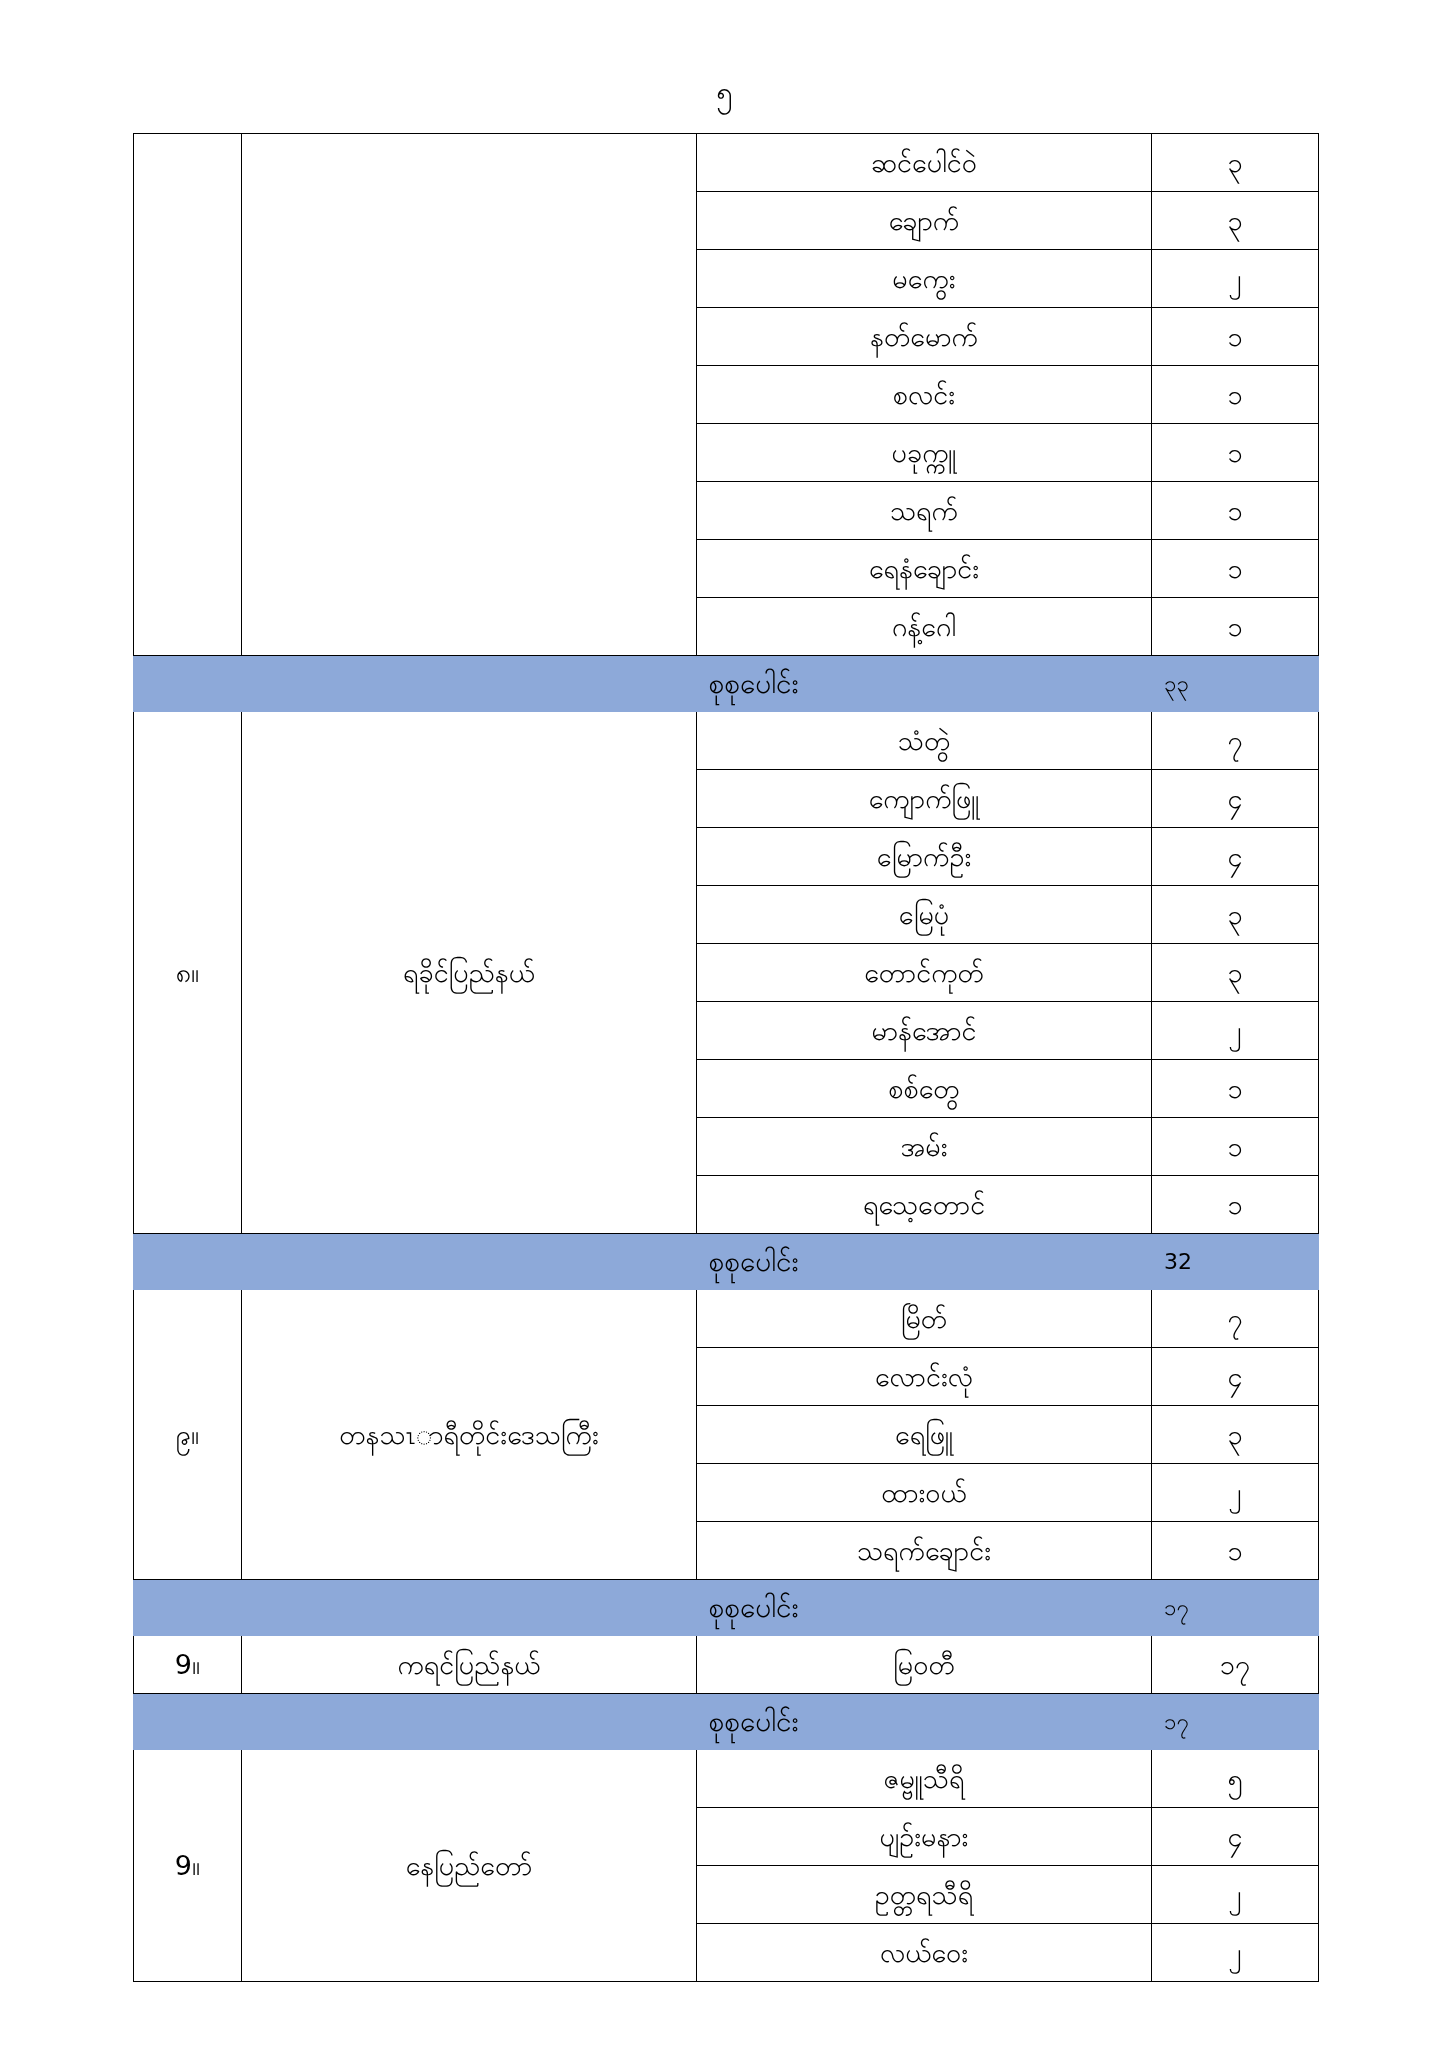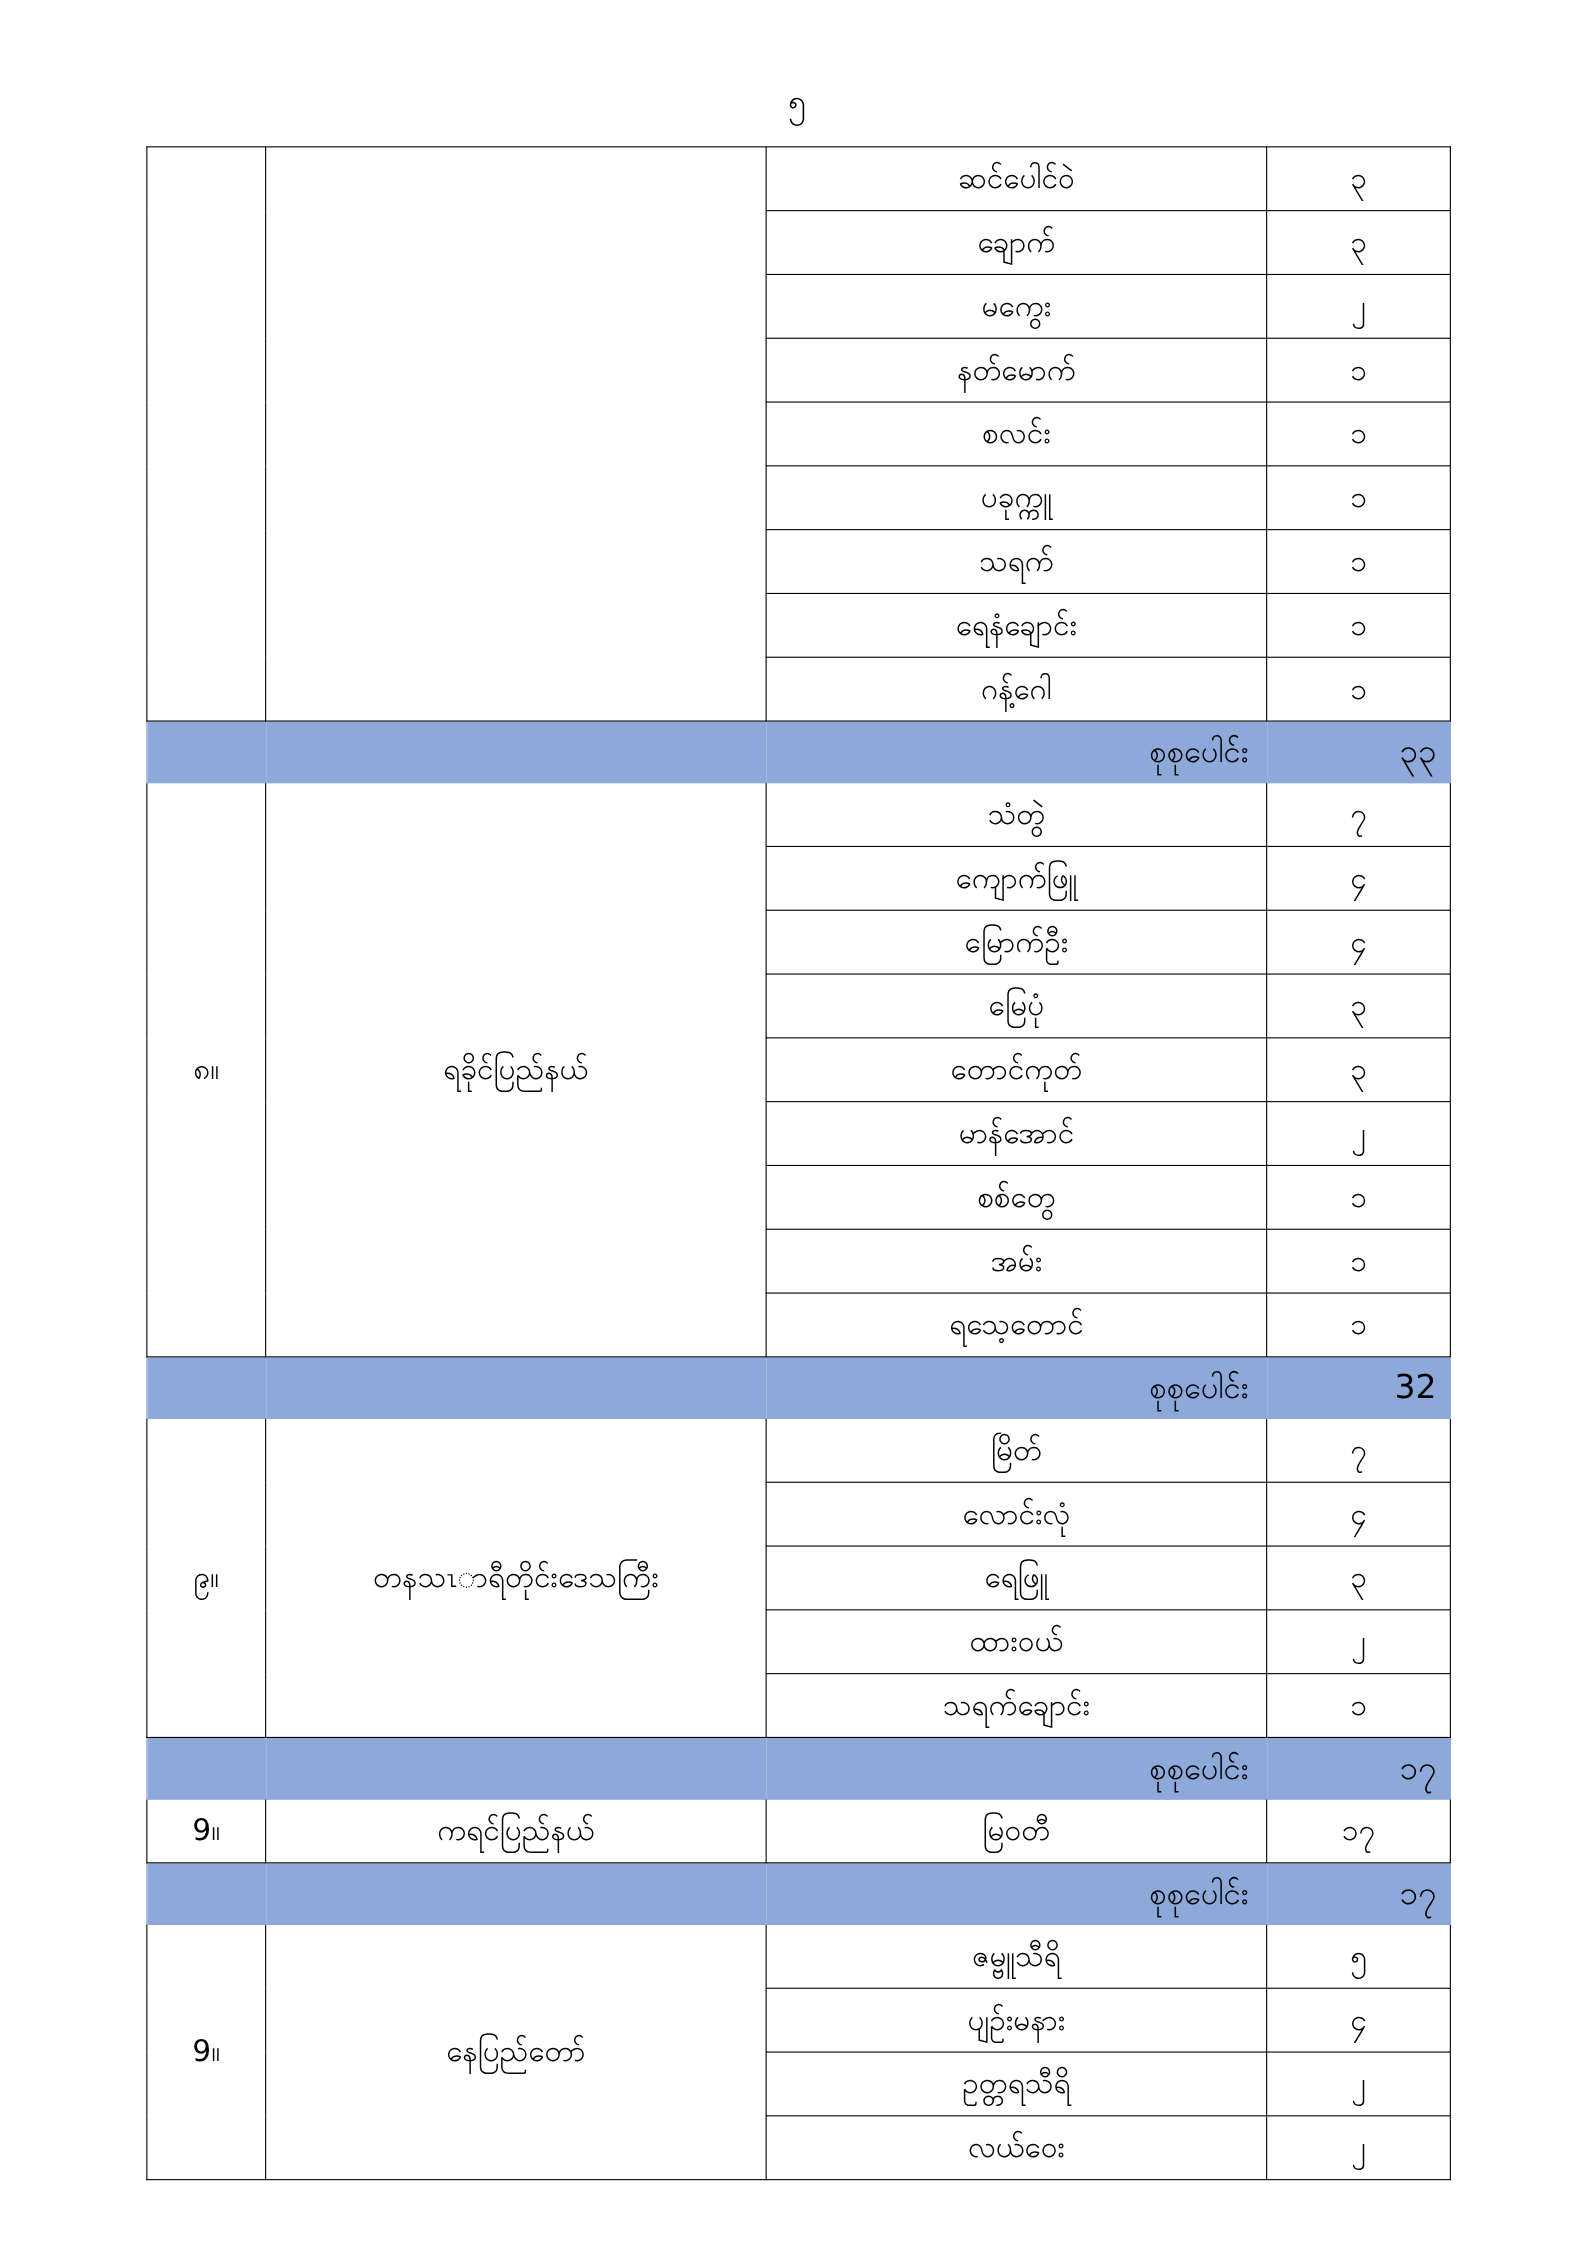--- a/index.html
+++ b/index.html
@@ -59,26 +59,25 @@
   tr.total-row td {
     background: #8DA9D9;
     border-left: 1.5px solid #8DA9D9;
     border-right: 1.5px solid #8DA9D9;
     border-top: 1.5px solid #8DA9D9;
     border-bottom: 1.5px solid #8DA9D9;
     font-size: 28px;
     height: 55px;
   }
   tr.total-row td.total-label {
-    text-align: right;
     padding-right: 16px;
   }
   tr.total-row td.total-value {
-    text-align: right;
-    font-size: 30px;
+    text-align: left;
+    font-size: 22px;
     border-left: 1.5px solid #000000;
   }
   tr.total-row td.total-blank-first {
     border-right: none;
   }
   tr.total-row td.total-blank-second {
     border-left: none;
     border-right: none;
   }
   tr.total-row td.total-label {

